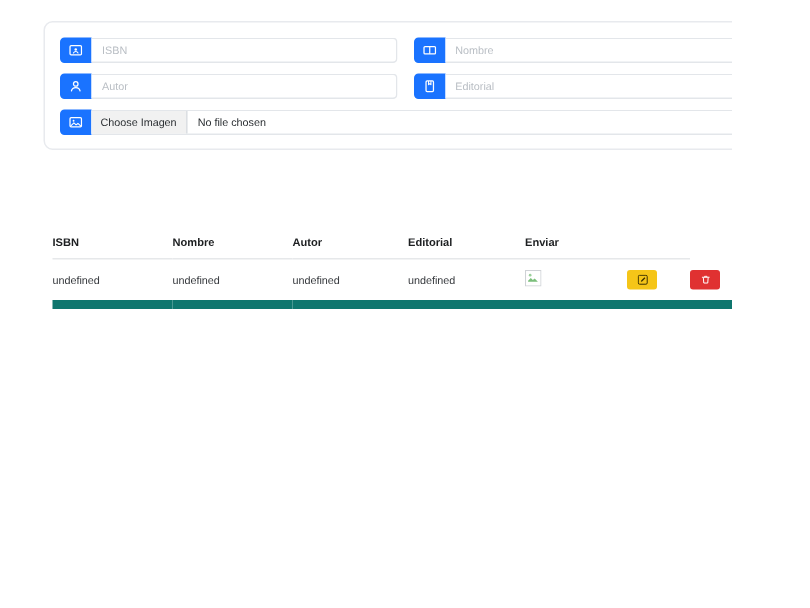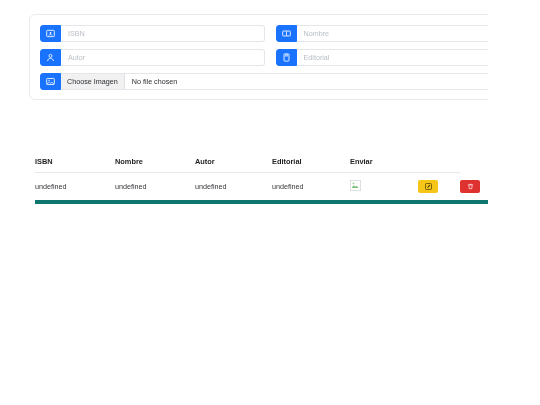--- a/index.html
+++ b/index.html
@@ -130,21 +130,21 @@
     color: #1d1f21;
     padding: 0 0 6px 0;
     border-bottom: 1px solid #e6e8ea;
   }
   table.data th.blank { border-bottom: 1px solid #e6e8ea; }
   table.data th.blank2 { border-bottom: none; }
   table.data td {
     font-size: 7.2px;
     color: #35383c;
     padding: 7px 0 7px 0;
-    border-bottom: 4px solid #0f766e;
+    border-bottom: 6px solid #0f766e;
     vertical-align: middle;
   }
   .col-isbn  { width: 80px; }
   .col-nom   { width: 80px; }
   .col-aut   { width: 77px; }
   .col-edi   { width: 78px; }
   .col-img   { width: 68px; }
   .col-a1    { width: 42px; }
   .col-a2    { width: 41px; }
 

